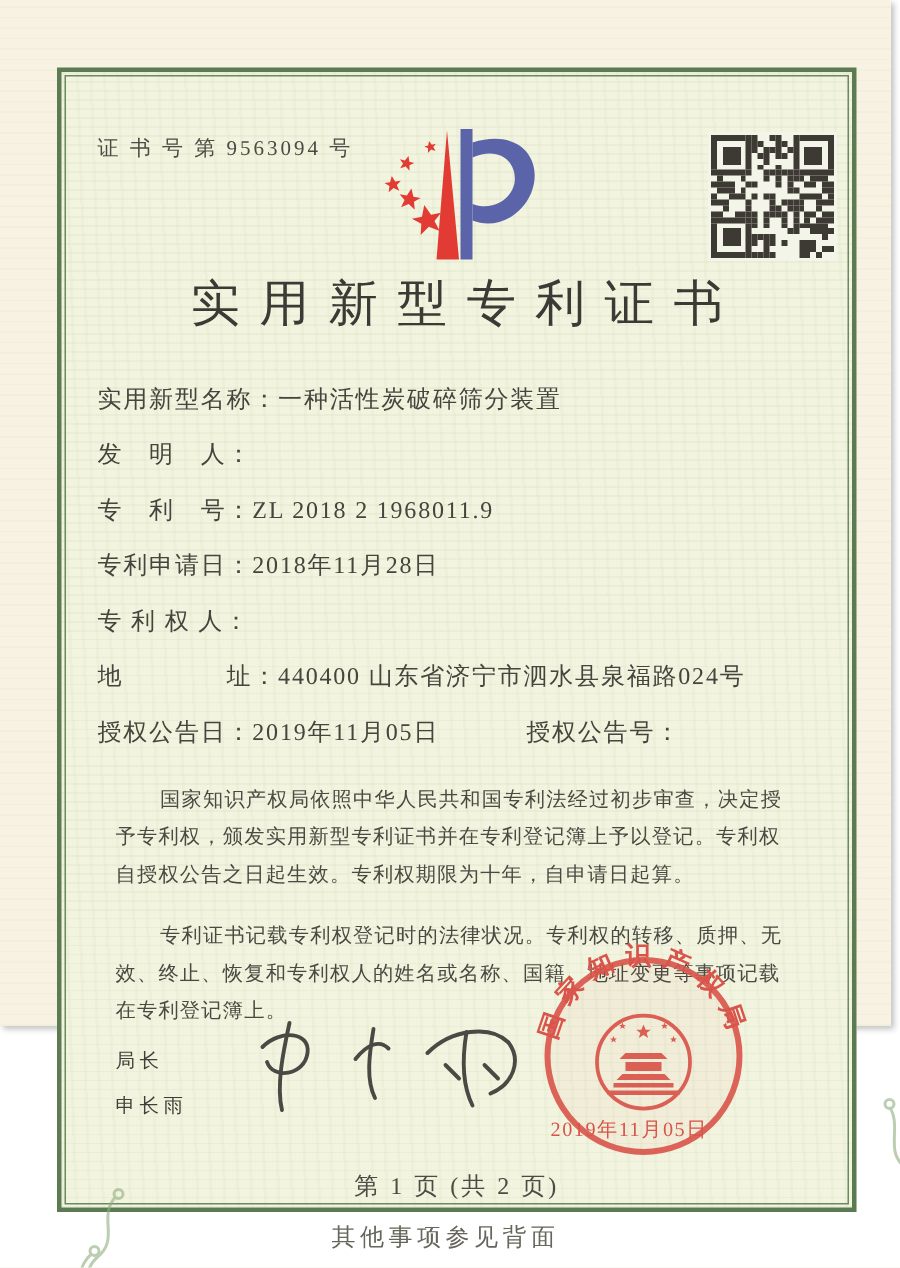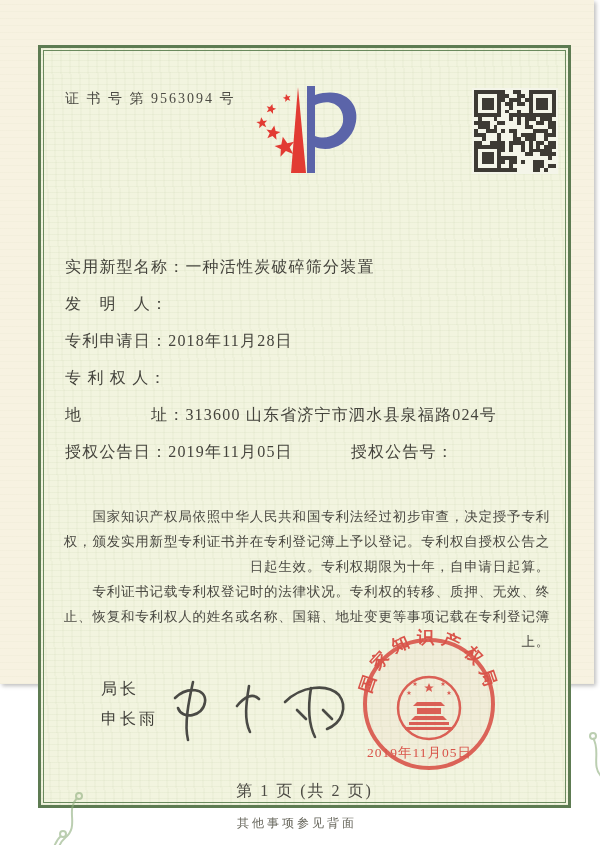--- a/index.html
+++ b/index.html
@@ -49,40 +49,39 @@
     margin-bottom:15px;letter-spacing:1.2px;white-space:pre-wrap;
   }
   .field-label{flex:0 0 auto;}
   .field-value{flex:1 1 auto;}
   .grant-row{display:flex;}
   .grant-gap{width:58px;}
   .paragraphs{
     position:absolute;left:20px;right:18px;top:456px;
     font-size:13.5px;color:#4a4942;line-height:25px;letter-spacing:0.8px;
   }
-  .paragraphs p{margin:0;text-indent:2.2em;text-align:right;}
+  .paragraphs p{margin:16px;text-indent:2.2em;}
   .director{
-    position:absolute;left:36px;top:626px;font-size:16px;color:#403f39;
+    position:absolute;left:36px;top:644px;font-size:13px;color:#403f39;
     letter-spacing:3px;line-height:30px;
     font-family:"Liberation Sans","DejaVu Sans",sans-serif;
-    margin-left:24px;
   }
   .signature{position:absolute;left:112px;top:622px;width:220px;height:85px;}
   .seal{position:absolute;left:308px;top:578px;width:160px;height:160px;}
   .seal-date{
     position:absolute;left:18px;top:118px;width:140px;
     color:#d9544a;font-size:13.5px;letter-spacing:1px;white-space:nowrap;
   }
   .page-info{
     position:absolute;left:0;right:0;top:733px;text-align:center;
     font-size:16px;color:#4c4b44;letter-spacing:2px;
   }
   .back-note{
     position:absolute;left:0;right:0;top:815px;text-align:center;
-    font-size:12px;color:#67665c;letter-spacing:3px;
+    font-size:16px;color:#67665c;letter-spacing:3px;
   }
   .ornament{position:absolute;pointer-events:none;opacity:0.6;}
   .orn-bl{left:-6px;top:738px;width:80px;height:105px;}
   .orn-br{left:530px;top:680px;width:70px;height:160px;}
 </style>
 </head>
 <body>
 
 <div class="page">
   <div class="panel">
@@ -541,39 +540,44 @@
         <div class=""></div>
         <div class=""></div>
         <div class="d"></div>
         <div class="d"></div>
         <div class=""></div>
         <div class="d"></div>
         <div class=""></div>
         <div class=""></div>
       </div>
 
+    <div class="title">实用新型专利证书</div>
 
     <div class="fields">
       <div class="field-row">
         <span class="field-label">实用新型名称：</span>
         <span class="field-value">一种活性炭破碎筛分装置</span>
       </div>
       <div class="field-row">
         <span class="field-label">发　明　人：</span>
       </div>
       <div class="field-row">
+        <span class="field-label">专　利　号：</span>
+        <span class="field-value">ZL 2018 2 1968011.9</span>
+      </div>
+      <div class="field-row">
         <span class="field-label">专利申请日：</span>
         <span class="field-value">2018年11月28日</span>
       </div>
       <div class="field-row">
         <span class="field-label">专 利 权 人：</span>
       </div>
       <div class="field-row">
         <span class="field-label">地　　　　址：</span>
-        <span class="field-value">313600 山东省济宁市泗水县泉福路024号</span>
+        <span class="field-value">440400 山东省济宁市泗水县泉福路024号</span>
       </div>
       <div class="field-row grant-row">
         <span>授权公告日：</span>
         <span>2019年11月05日</span>
         <span class="grant-gap"></span>
         <span>授权公告号：</span>
       </div>
     </div>
 
     <div class="paragraphs">

